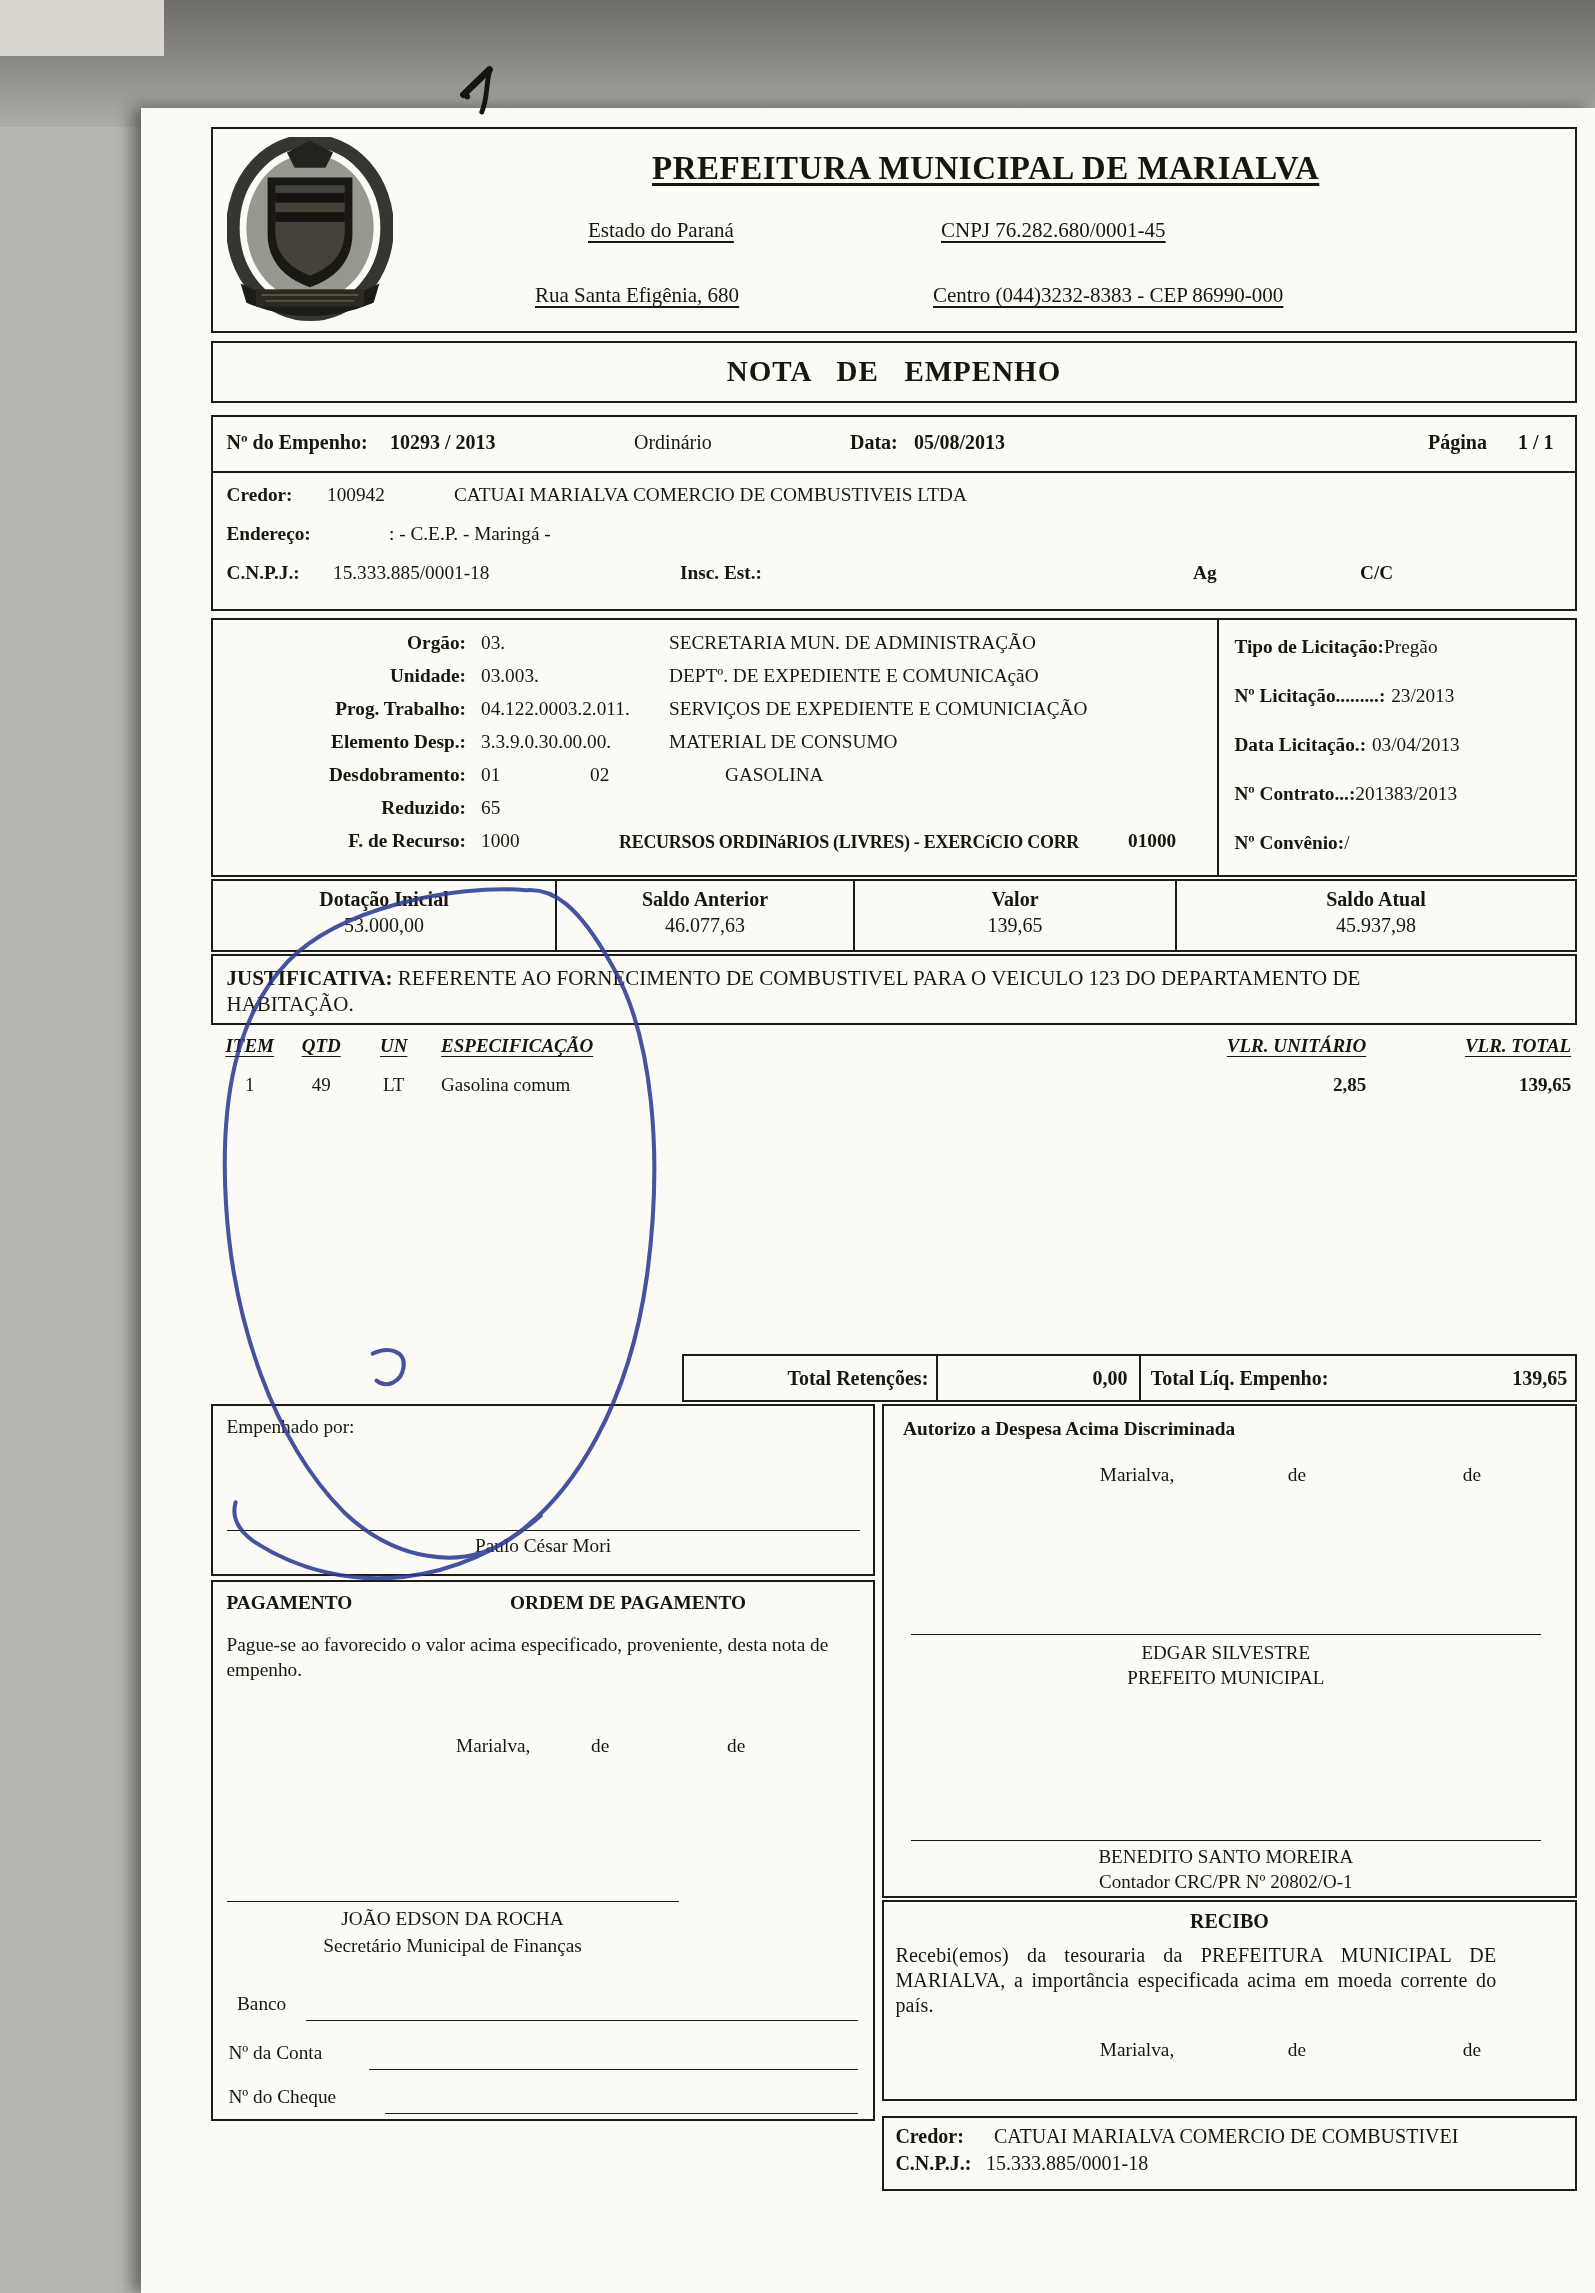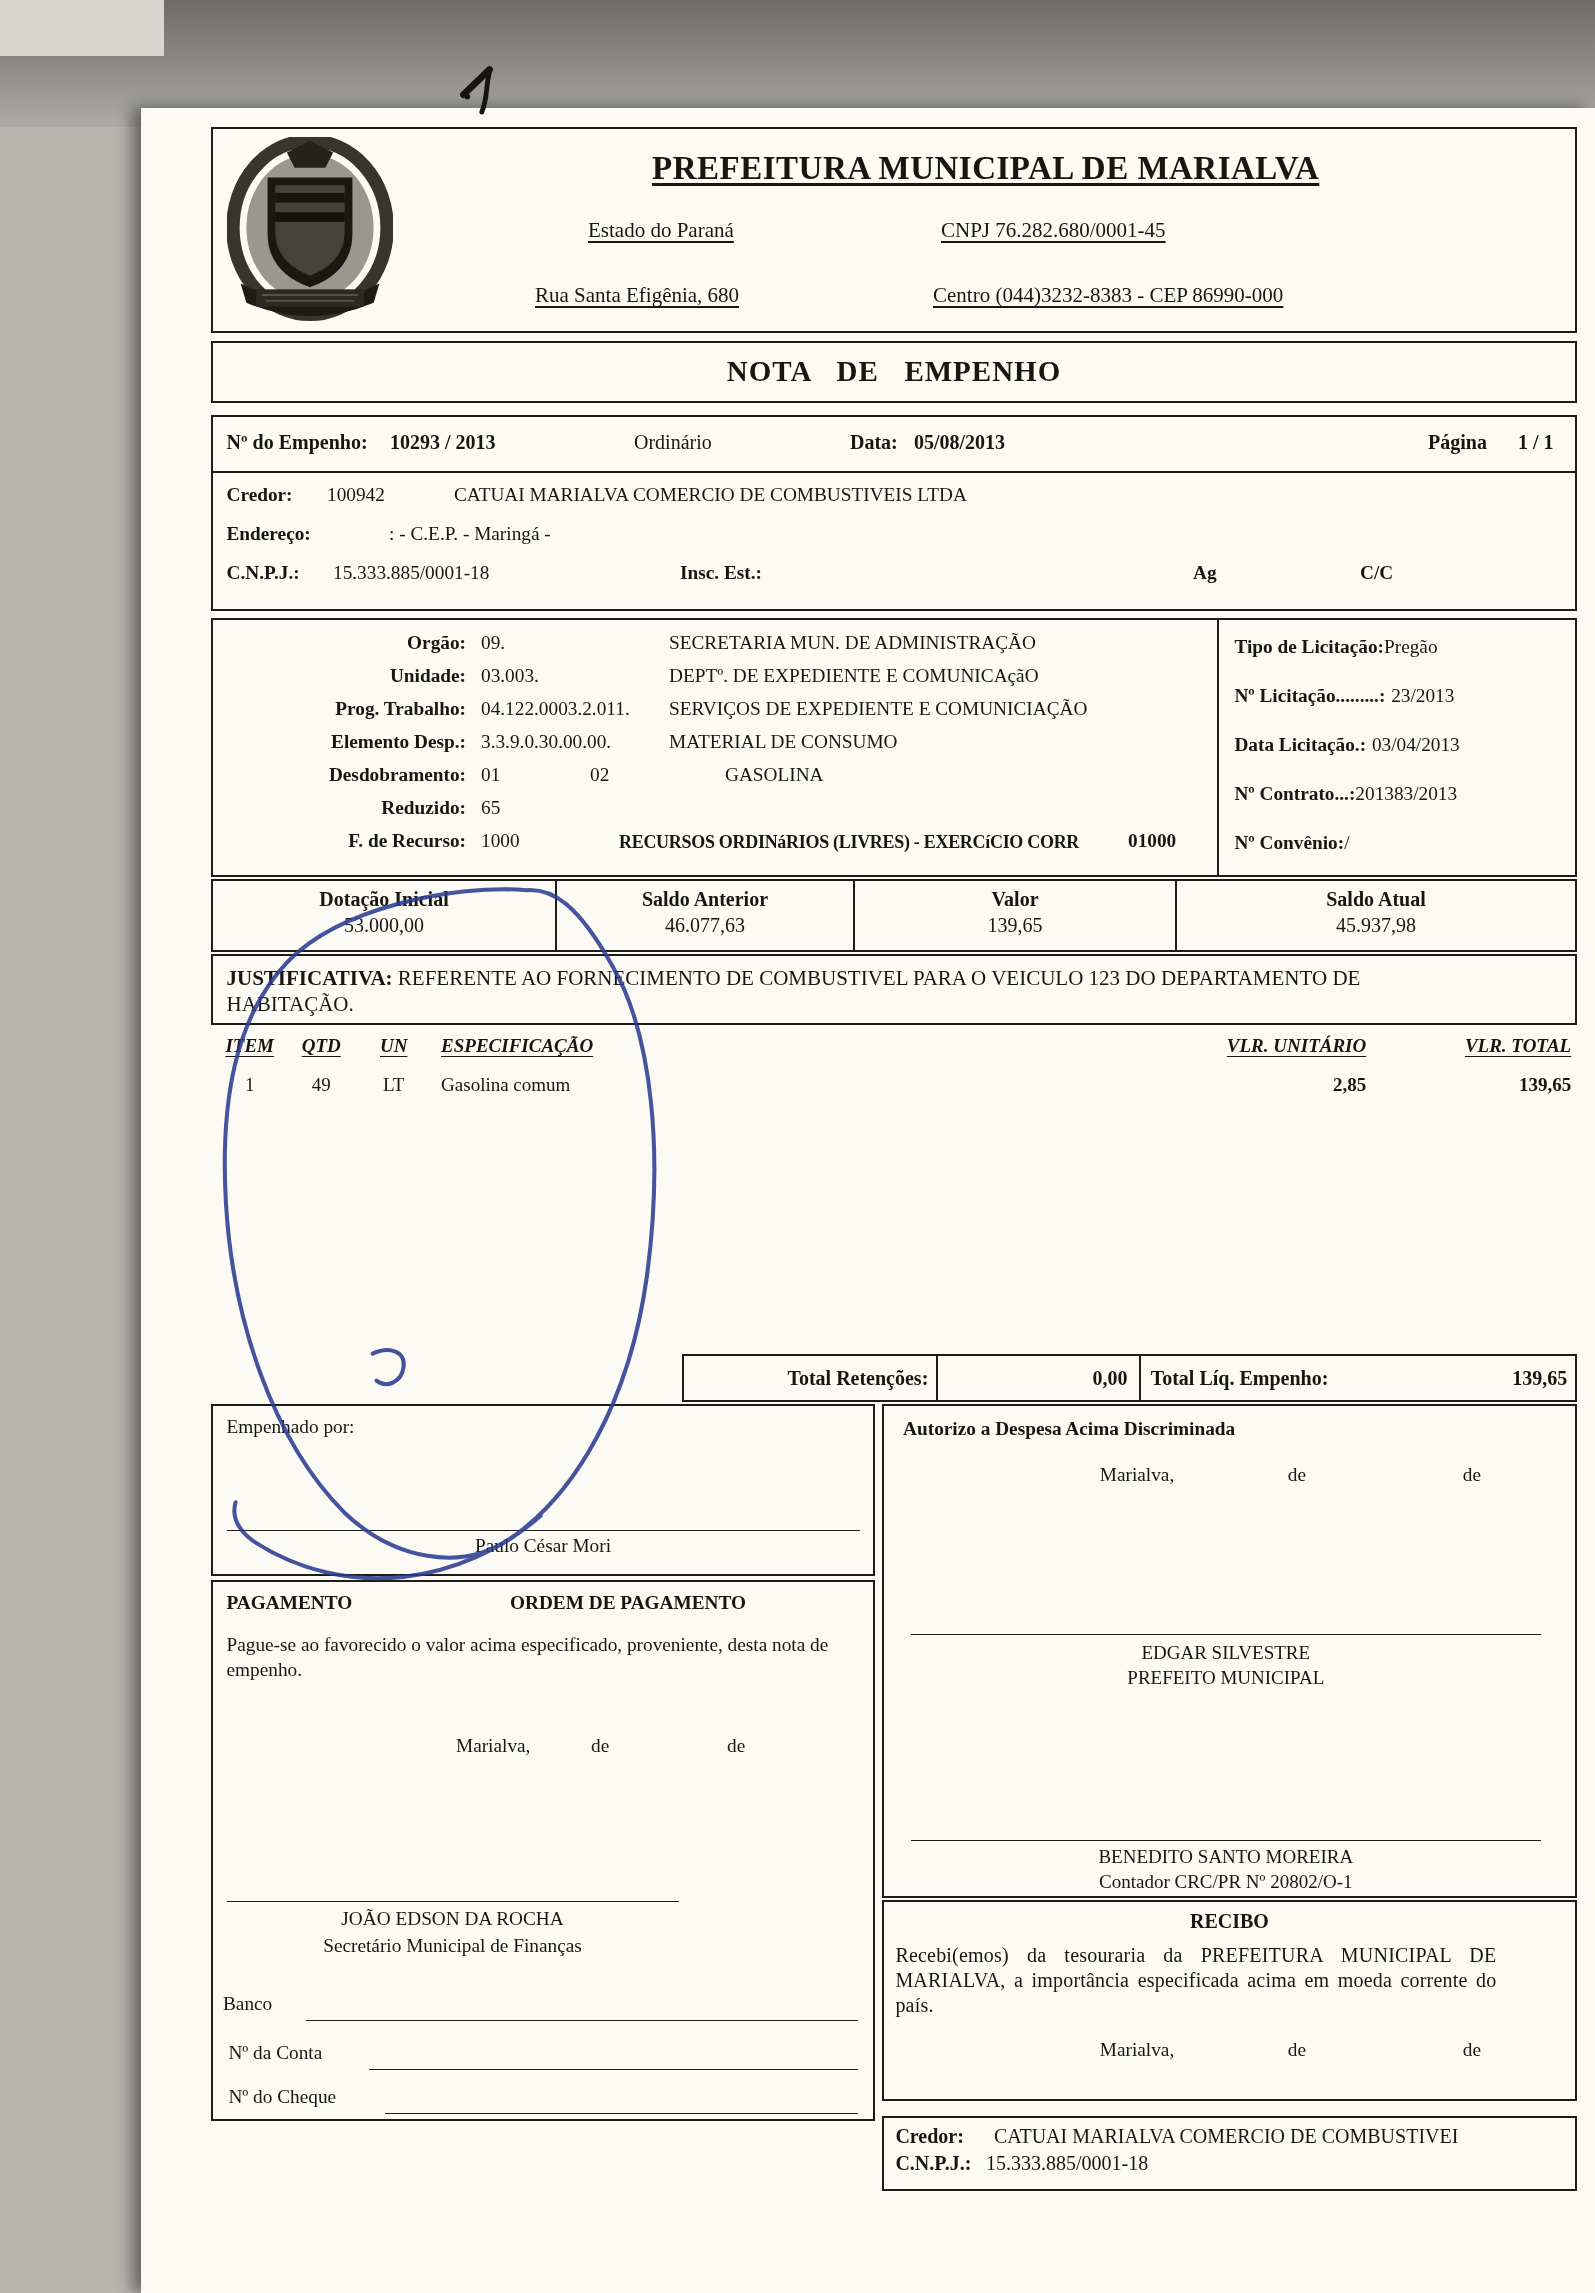--- a/index.html
+++ b/index.html
@@ -114,21 +114,21 @@
   .emp-nome{left:0;right:0;top:129px;text-align:center;position:absolute}
   .pag-box{position:relative;height:541px;margin-top:3.9px}
   .pag-title{left:13.5px;top:9.7px;font-weight:bold}
   .pag-ordem{left:222px;top:9.7px;width:386px;text-align:center;font-weight:bold}
   .pag-texto{left:13.5px;top:50px;width:637px;white-space:normal;line-height:25px;position:absolute}
   .pag-cid{left:243px;top:153px}.pag-de1{left:378px;top:153px}.pag-de2{left:514px;top:153px}
   .sigline{position:absolute;border-top:1.9px solid #1d1c18}
   .pag-sig{left:13.5px;top:319px;width:452px}
   .pag-nome{left:13.5px;top:326px;width:452px;text-align:center}
   .pag-cargo{left:13.5px;top:353px;width:452px;text-align:center}
-  .pag-banco-l{left:10px;top:411px}
+  .pag-banco-l{left:24px;top:411px}
   .pag-banco-line{left:93px;right:15.4px;top:438px}
   .pag-conta-l{left:15.4px;top:460px}
   .pag-conta-line{left:156px;right:15.4px;top:487px}
   .pag-cheque-l{left:15.4px;top:504px}
   .pag-cheque-line{left:172px;right:15.4px;top:531px}
   .aut-box{position:relative;height:494px}
   .aut-title{left:19.3px;top:11.6px;font-weight:bold}
   .aut-cid{left:216px;top:58px}.aut-de1{left:404px;top:58px}.aut-de2{left:579px;top:58px}
   .aut-sig1{left:27px;top:228px;width:630px}
   .aut-pnome{left:27px;top:236px;width:630px;text-align:center;font-size:19px}
@@ -203,21 +203,21 @@
       <span class="abs c-insc">Insc. Est.:</span>
       <span class="abs c-ag">Ag</span>
       <span class="abs c-cc">C/C</span>
     </div>
   </div>
 
   <div class="bx cls-box">
     <div class="cls-left">
       <div class="cls-row r0">
         <span class="cls-label">Orgão:</span>
-        <span class="cls-code">09.</span>
+        <span class="cls-code">03.</span>
         <span class="cls-desc">SECRETARIA MUN. DE ADMINISTRAÇÃO</span>
       </div>
       <div class="cls-row r1">
         <span class="cls-label">Unidade:</span>
         <span class="cls-code">03.003.</span>
         <span class="cls-desc">DEPTº. DE EXPEDIENTE E COMUNICAçãO</span>
       </div>
       <div class="cls-row r2">
         <span class="cls-label">Prog. Trabalho:</span>
         <span class="cls-code">04.122.0003.2.011.</span>

